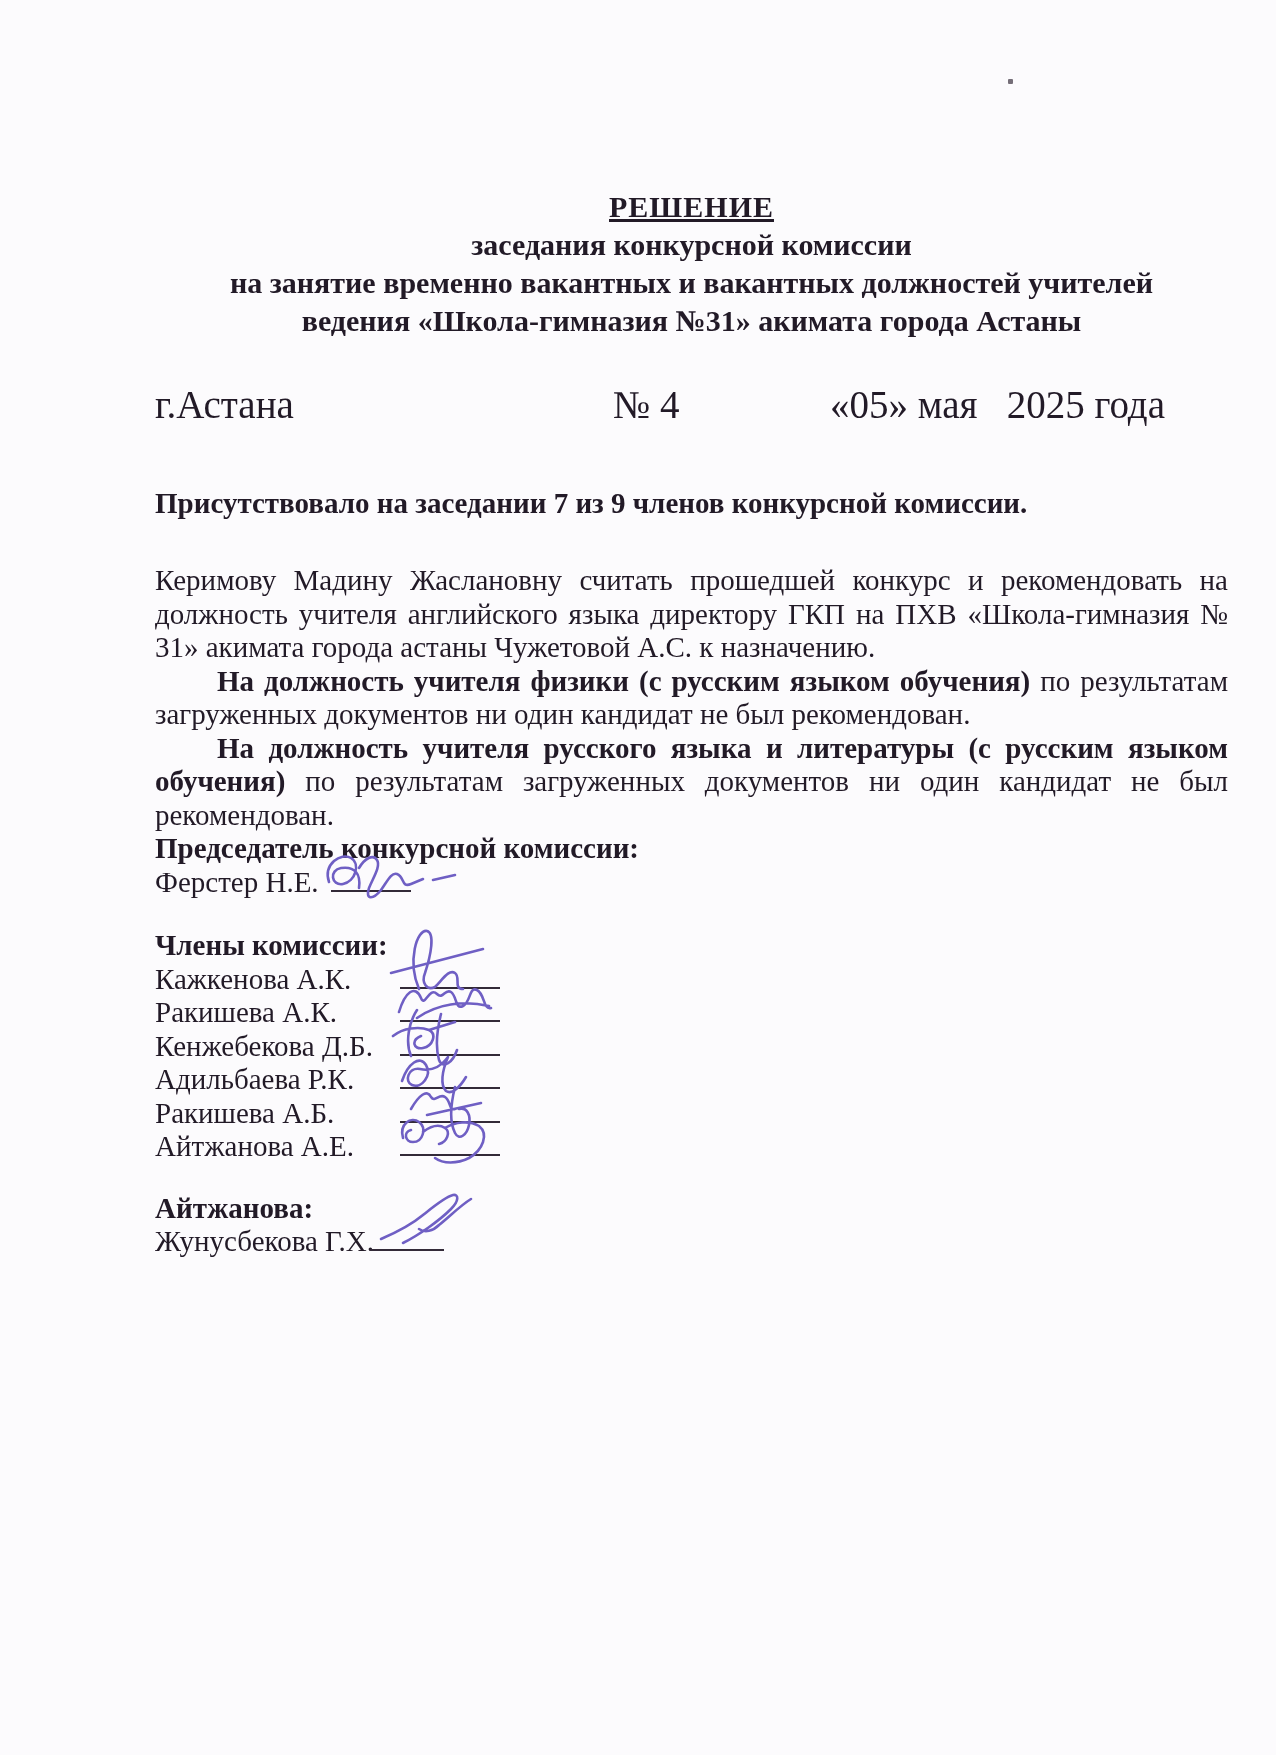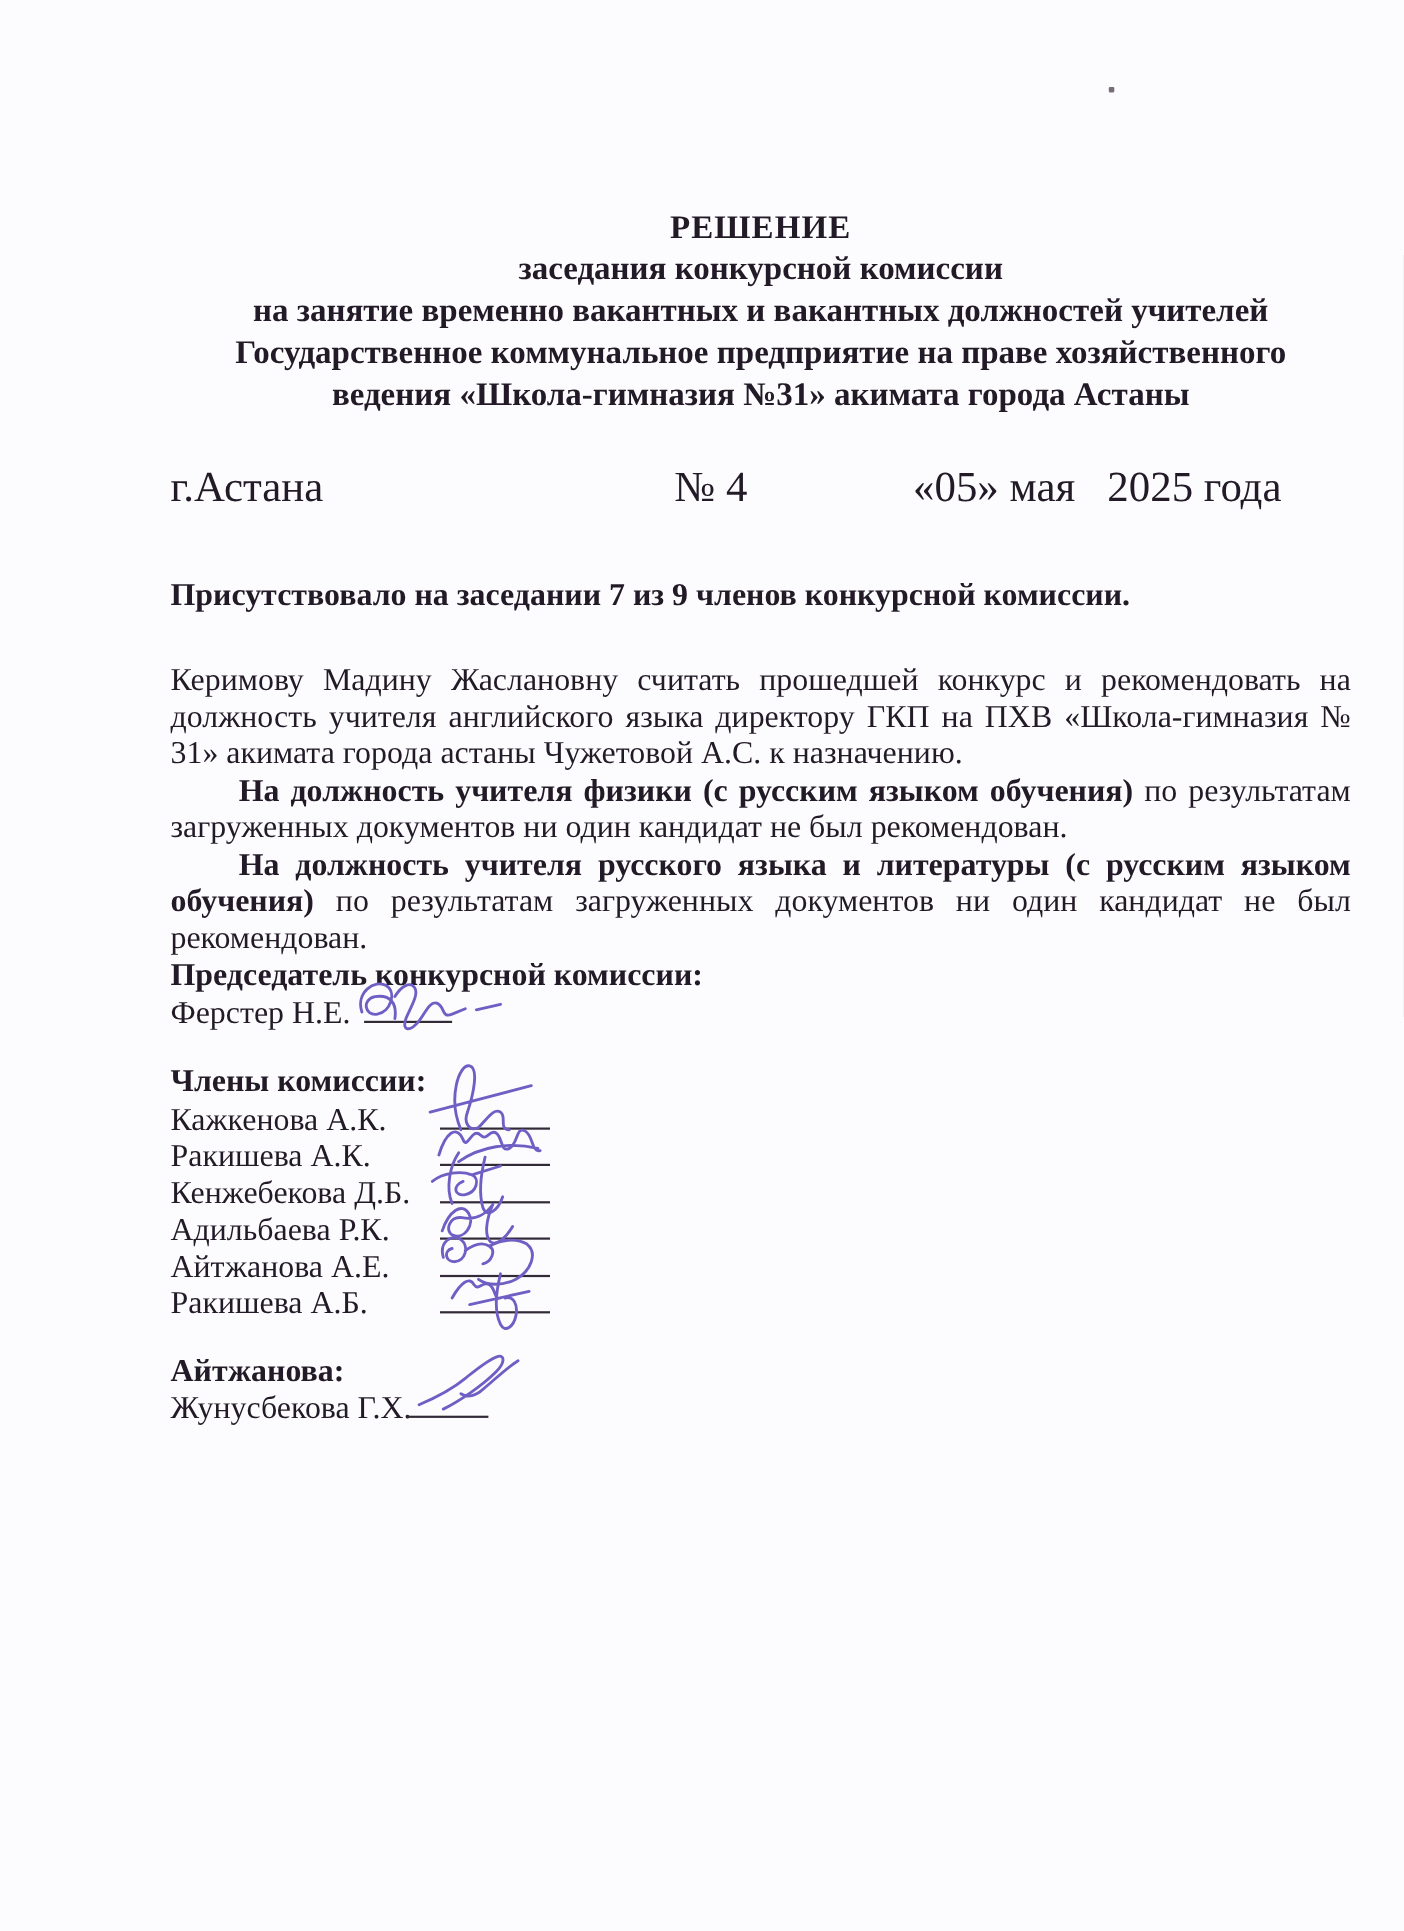--- a/index.html
+++ b/index.html
@@ -18,21 +18,21 @@
     left: 155px;
     top: 188px;
     width: 1073px;
   }
   .title-block {
     text-align: center;
     font-weight: bold;
     font-size: 30px;
     line-height: 38px;
   }
-  .doc-title { letter-spacing: 1px; }
+  .doc-title { letter-spacing: 1px; text-decoration: underline; }
   .meta-row {
     position: relative;
     margin-top: 48px;
     height: 34px;
     font-size: 39px;
     line-height: 34px;
   }
   .meta-city { position: absolute; left: 0; top: 0; }
   .meta-number { position: absolute; left: 458px; top: 0; }
   .meta-date { position: absolute; left: 675px; top: 0; white-space: pre; }
@@ -104,21 +104,20 @@
 
 <div class="page">
   <div class="speck"></div>
 
   <div class="content">
 
     <div class="title-block">
       <div class="doc-title">РЕШЕНИЕ</div>
       <div>заседания конкурсной комиссии</div>
       <div>на занятие временно вакантных и вакантных должностей учителей</div>
-      <div>Государственное коммунальное предприятие на праве хозяйственного</div>
       <div>ведения «Школа-гимназия №31» акимата города Астаны</div>
     </div>
 
     <div class="meta-row">
       <span class="meta-city">г.Астана</span>
       <span class="meta-number">№ 4</span>
       <span class="meta-date">«05» мая   2025 года</span>
     </div>
 
     <div class="attendance">Присутствовало на заседании 7 из 9 членов конкурсной комиссии.</div>
@@ -163,30 +162,30 @@
       </div>
 
       <div class="sig-row member-row">
         <span class="sig-name">Адильбаева Р.К.</span><span class="sig-line"></span>
         <svg class="sig-ink adilbaeva-ink" width="110" height="60" viewBox="0 0 110 60">
           <path d="M12,42 C18,24 30,16 36,26 C42,36 32,50 22,46 C14,43 18,28 30,30 C44,33 52,26 58,18 M58,18 C52,32 50,46 56,52 C62,56 70,48 76,38"></path>
         </svg>
       </div>
 
       <div class="sig-row member-row">
-        <span class="sig-name">Айтжанова А.Е.</span><span class="sig-line"></span>
-        <svg class="sig-ink aitzhanova-ink" width="120" height="66" viewBox="0 0 120 66">
-          <path d="M16,34 C12,20 24,12 32,18 C40,24 36,38 26,38 C18,38 16,28 24,26 M36,28 C44,22 52,20 58,24 C64,28 60,38 52,40 M58,24 C68,18 82,16 92,22 C102,30 96,46 82,54 C70,60 56,60 48,54"></path>
+        <span class="sig-name">Ракишева А.Б.</span><span class="sig-line"></span>
+        <svg class="sig-ink rakisheva-ink" width="110" height="76" viewBox="0 0 110 76">
+          <path d="M14,40 C22,26 30,20 34,28 C38,34 42,24 48,28 C54,32 52,42 58,40 M58,18 C54,34 52,52 58,64 C62,72 70,66 72,56 C74,46 70,38 62,40 M30,46 L84,34"></path>
         </svg>
       </div>
 
       <div class="sig-row member-row">
-        <span class="sig-name">Ракишева А.Б.</span><span class="sig-line"></span>
-        <svg class="sig-ink rakisheva-ink" width="110" height="76" viewBox="0 0 110 76">
-          <path d="M14,40 C22,26 30,20 34,28 C38,34 42,24 48,28 C54,32 52,42 58,40 M58,18 C54,34 52,52 58,64 C62,72 70,66 72,56 C74,46 70,38 62,40 M30,46 L84,34"></path>
+        <span class="sig-name">Айтжанова А.Е.</span><span class="sig-line"></span>
+        <svg class="sig-ink aitzhanova-ink" width="120" height="66" viewBox="0 0 120 66">
+          <path d="M16,34 C12,20 24,12 32,18 C40,24 36,38 26,38 C18,38 16,28 24,26 M36,28 C44,22 52,20 58,24 C64,28 60,38 52,40 M58,24 C68,18 82,16 92,22 C102,30 96,46 82,54 C70,60 56,60 48,54"></path>
         </svg>
       </div>
 
       <div class="sig-heading secretary-heading">Айтжанова:</div>
       <div class="sig-row secretary-row">
         <span class="sig-name">Жунусбекова Г.Х.</span><span class="sig-line"></span>
         <svg class="sig-ink secretary-ink" width="120" height="62" viewBox="0 0 120 62">
           <path d="M8,48 C22,42 38,34 50,24 C60,16 72,6 80,4 C86,3 86,10 78,18 C66,30 46,44 30,52 M46,38 C52,42 60,40 66,34 M66,34 C76,26 88,14 98,8"></path>
         </svg>
       </div>

